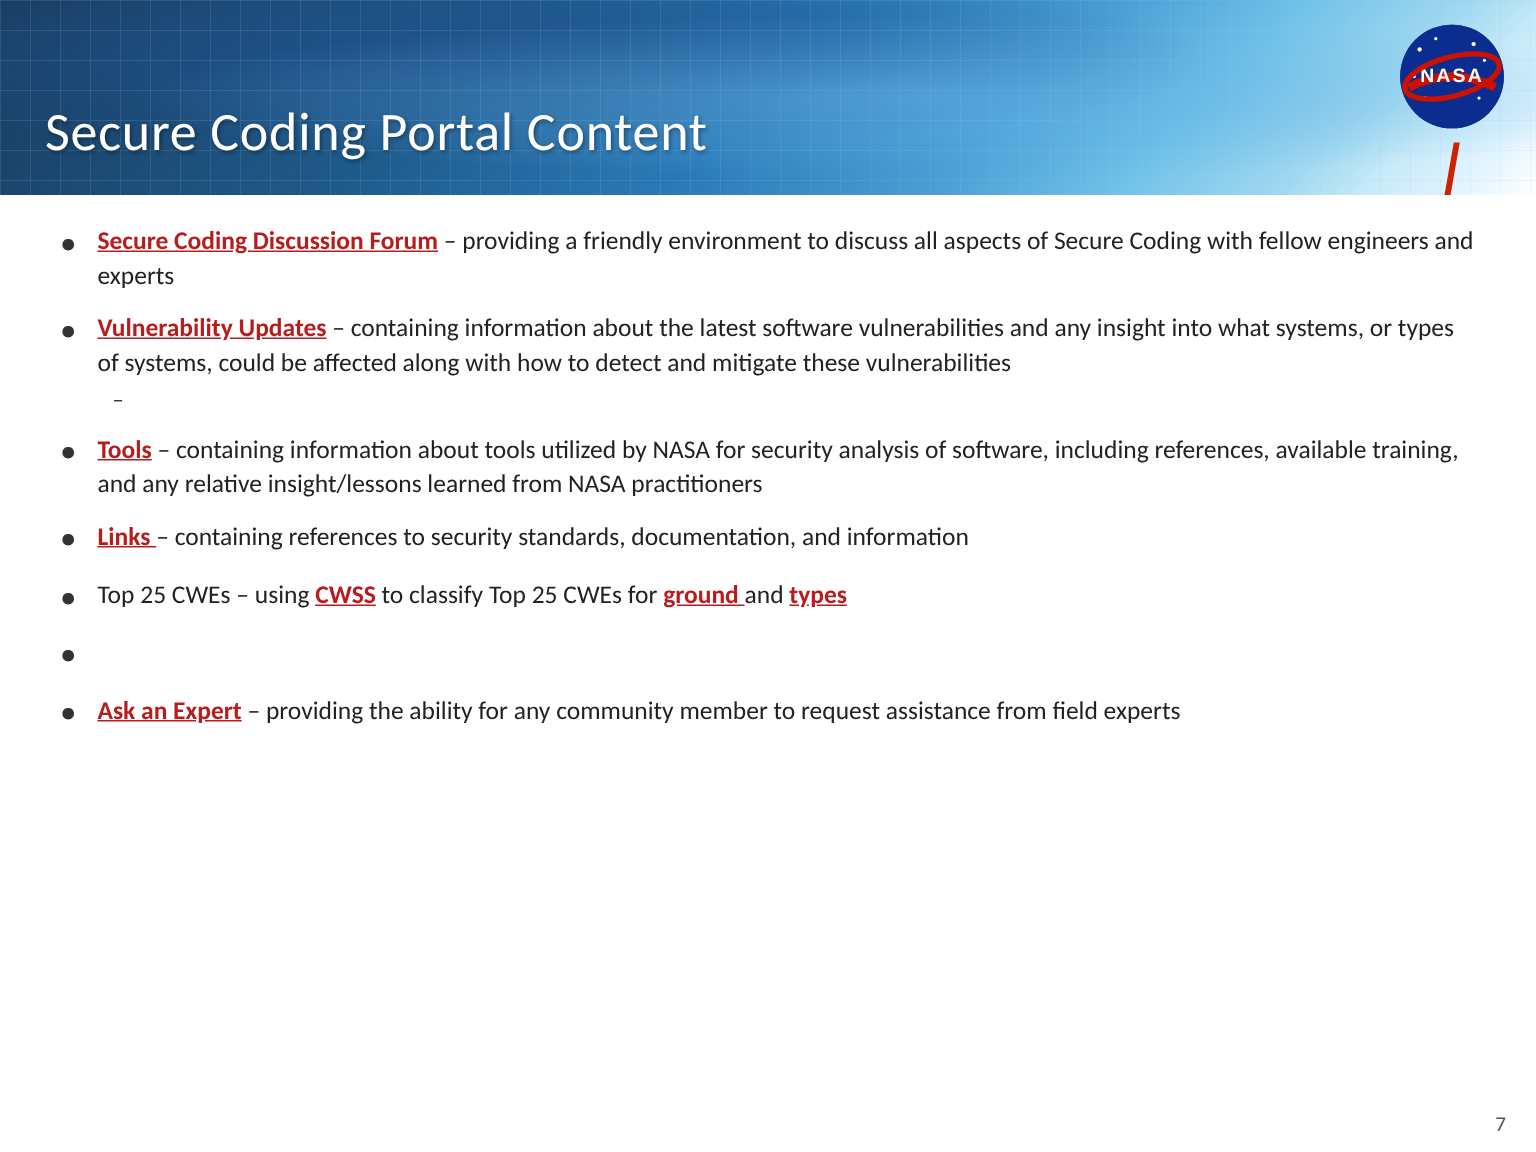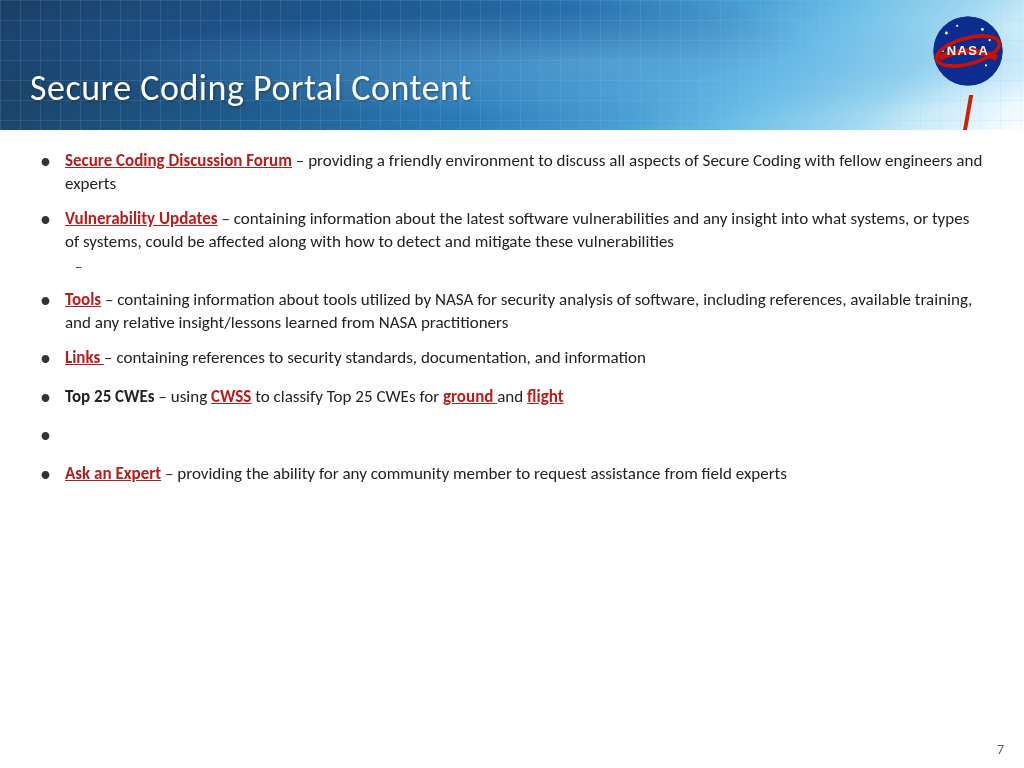--- a/index.html
+++ b/index.html
@@ -163,21 +163,21 @@
 
     .slide-number {
       position: absolute;
       bottom: 10px;
       right: 20px;
       font-size: 14px;
       color: #555;
     }
 
     .bold-item {
-      font-weight: bold;
+      font-weight: normal;
     }
   </style>
 </head>
 <body>
 
 <div class="header-banner">
   <div class="header-title">Secure Coding Portal Content</div>
 
   <div class="nasa-logo-area">
 
@@ -251,21 +251,21 @@
 
     <li>
       <span class="bullet-dot">•</span>
       <span class="bullet-text">
         <span class="bold-item">Top 25 CWEs</span>
         <span> – using </span>
         <a class="link-item" href="#">CWSS</a>
         <span> to classify Top 25 CWEs for </span>
         <a class="link-item" href="#">ground </a>
         <span>and </span>
-        <a class="link-item" href="#">flight</a>
+        <a class="link-item" href="#">types</a>
       </span>
     </li>
 
     <li>
       <span class="bullet-dot">•</span>
     </li>
 
     <li>
       <span class="bullet-dot">•</span>
       <span class="bullet-text">

